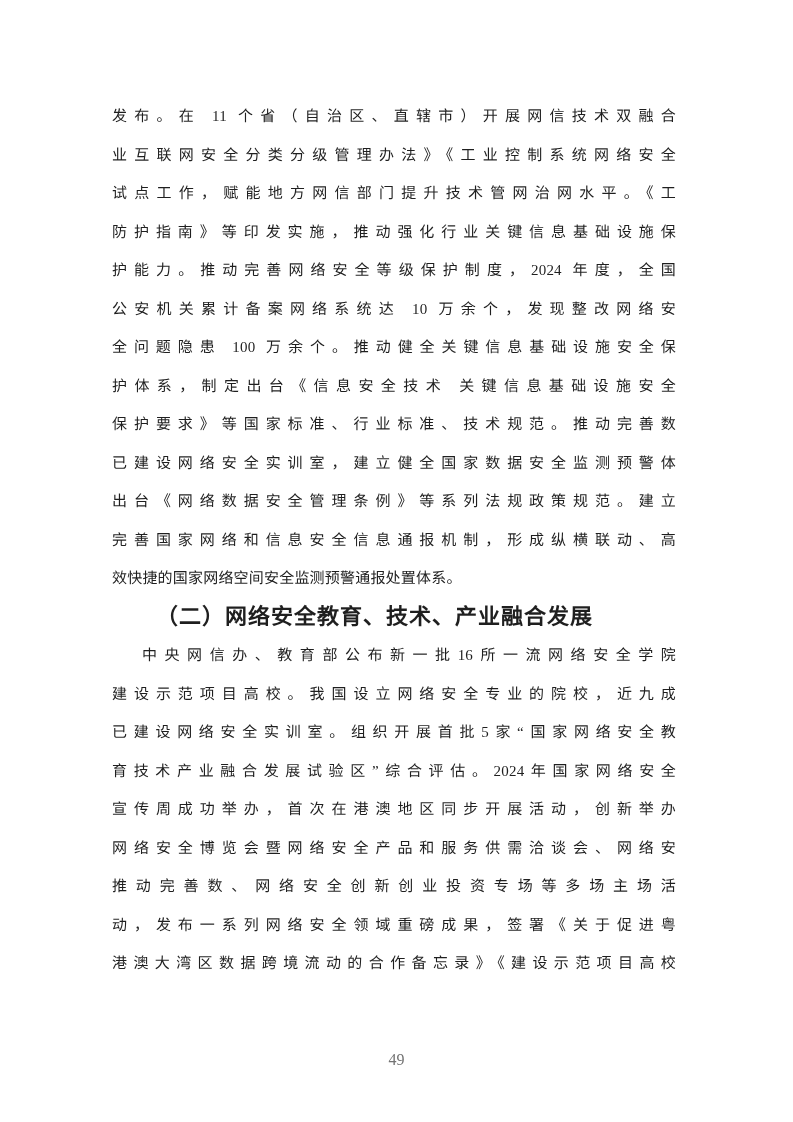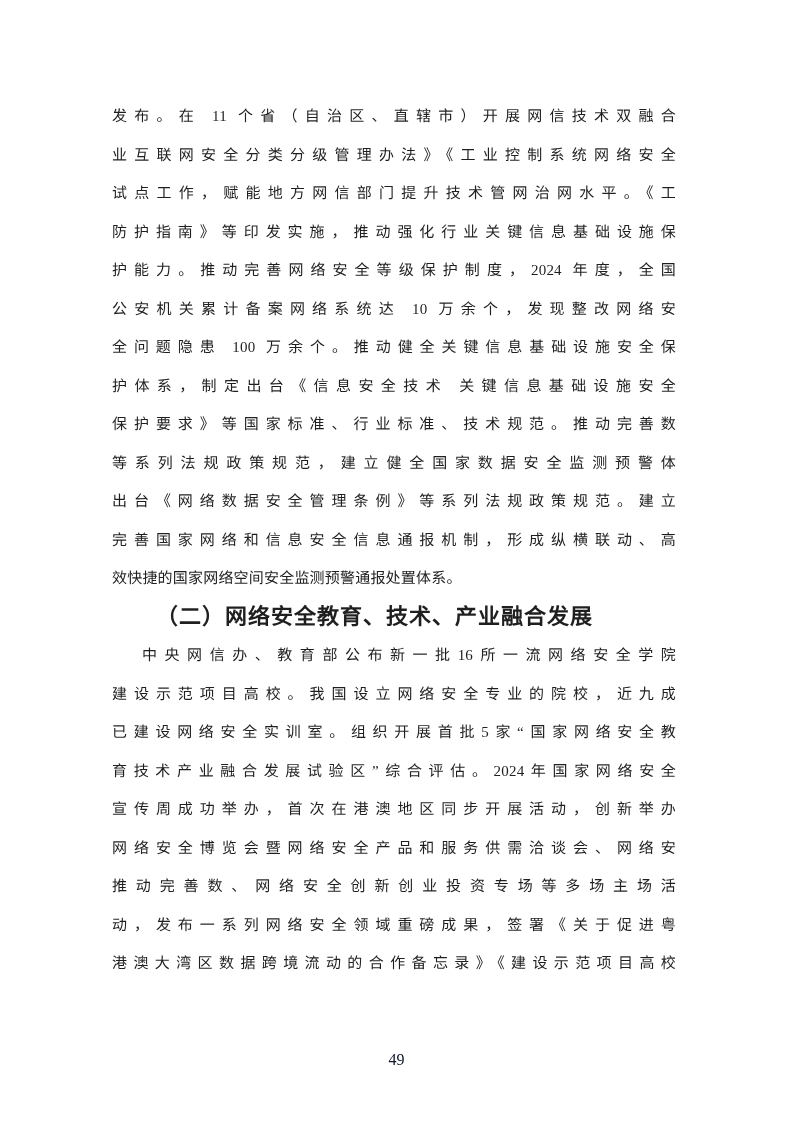--- a/index.html
+++ b/index.html
@@ -47,38 +47,38 @@
   .line.first-indent {
     text-indent: 2em;
   }
   .footer {
     position: absolute;
     left: 0;
     top: 1051px;
     width: 100%;
     text-align: center;
     font-size: 16px;
-    color: #0f172a;
+    color: #737373;
   }
 </style>
 </head>
 <body>
 
 <div class="page">
   <div class="text-block">
     <div class="line">发布。在 11 个省（自治区、直辖市）开展网信技术双融合</div>
     <div class="line">业互联网安全分类分级管理办法》《工业控制系统网络安全</div>
     <div class="line">试点工作，赋能地方网信部门提升技术管网治网水平。《工</div>
     <div class="line">防护指南》等印发实施，推动强化行业关键信息基础设施保</div>
     <div class="line">护能力。推动完善网络安全等级保护制度，2024 年度，全国</div>
     <div class="line">公安机关累计备案网络系统达 10 万余个，发现整改网络安</div>
     <div class="line">全问题隐患 100 万余个。推动健全关键信息基础设施安全保</div>
     <div class="line">护体系，制定出台《信息安全技术 关键信息基础设施安全</div>
     <div class="line">保护要求》等国家标准、行业标准、技术规范。推动完善数</div>
-    <div class="line">等系列法规政策规范，建立健全国家数据安全监测预警体</div>
+    <div class="line">已建设网络安全实训室，建立健全国家数据安全监测预警体</div>
     <div class="line">出台《网络数据安全管理条例》等系列法规政策规范。建立</div>
     <div class="line">完善国家网络和信息安全信息通报机制，形成纵横联动、高</div>
     <div class="line para-end">效快捷的国家网络空间安全监测预警通报处置体系。</div>
     <div class="line heading">（二）网络安全教育、技术、产业融合发展</div>
     <div class="line first-indent">中央网信办、教育部公布新一批16所一流网络安全学院</div>
     <div class="line">建设示范项目高校。我国设立网络安全专业的院校，近九成</div>
     <div class="line">已建设网络安全实训室。组织开展首批5家“国家网络安全教</div>
     <div class="line">育技术产业融合发展试验区”综合评估。2024年国家网络安全</div>
     <div class="line">宣传周成功举办，首次在港澳地区同步开展活动，创新举办</div>
     <div class="line">网络安全博览会暨网络安全产品和服务供需洽谈会、网络安</div>

